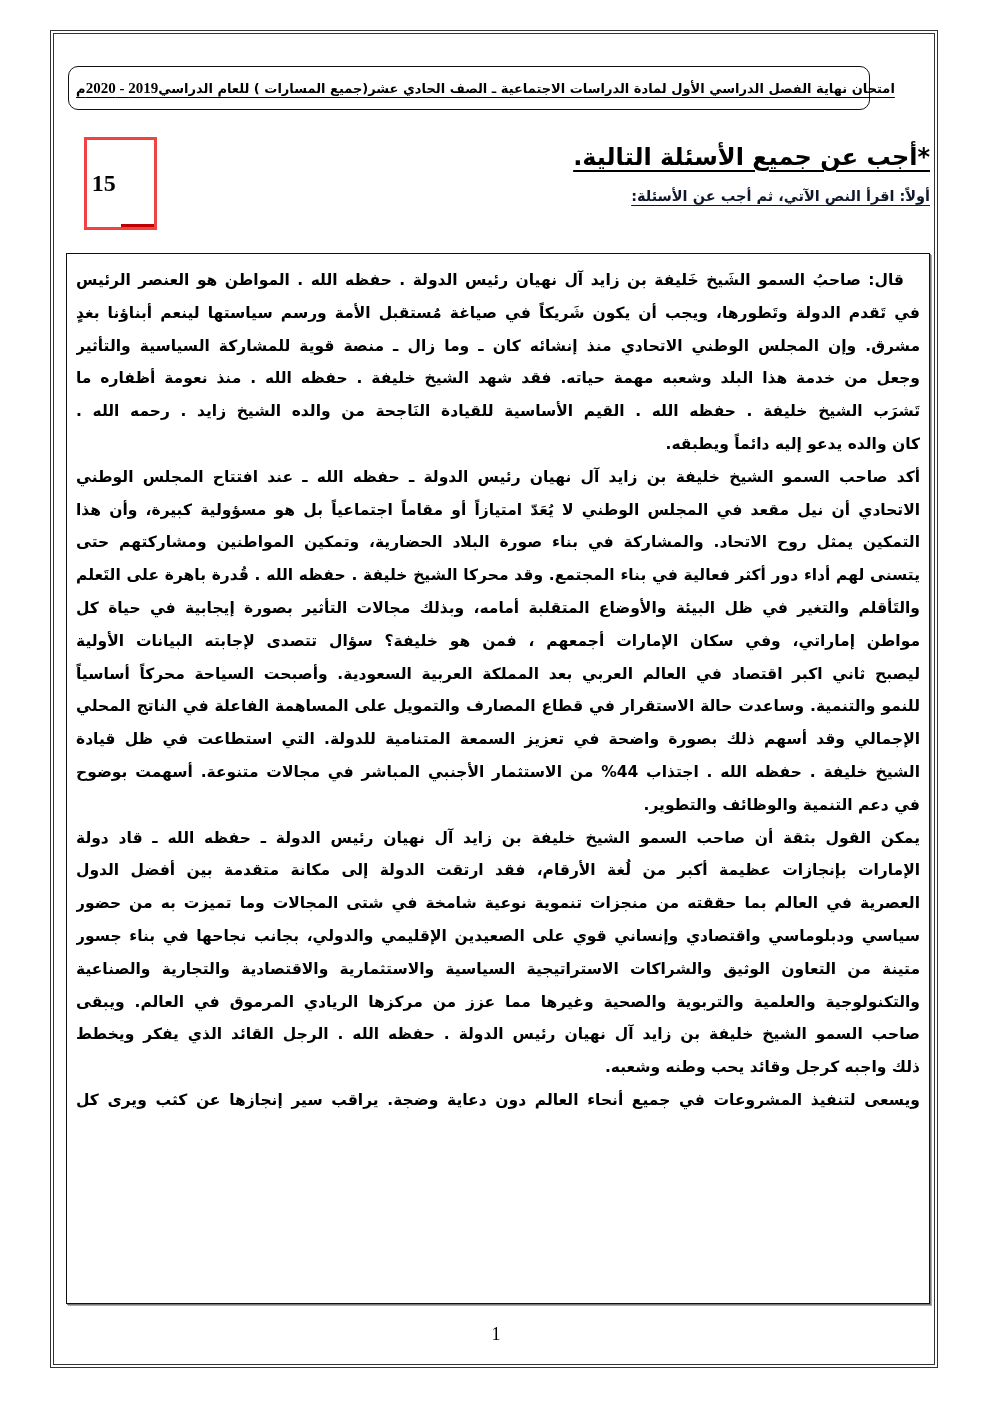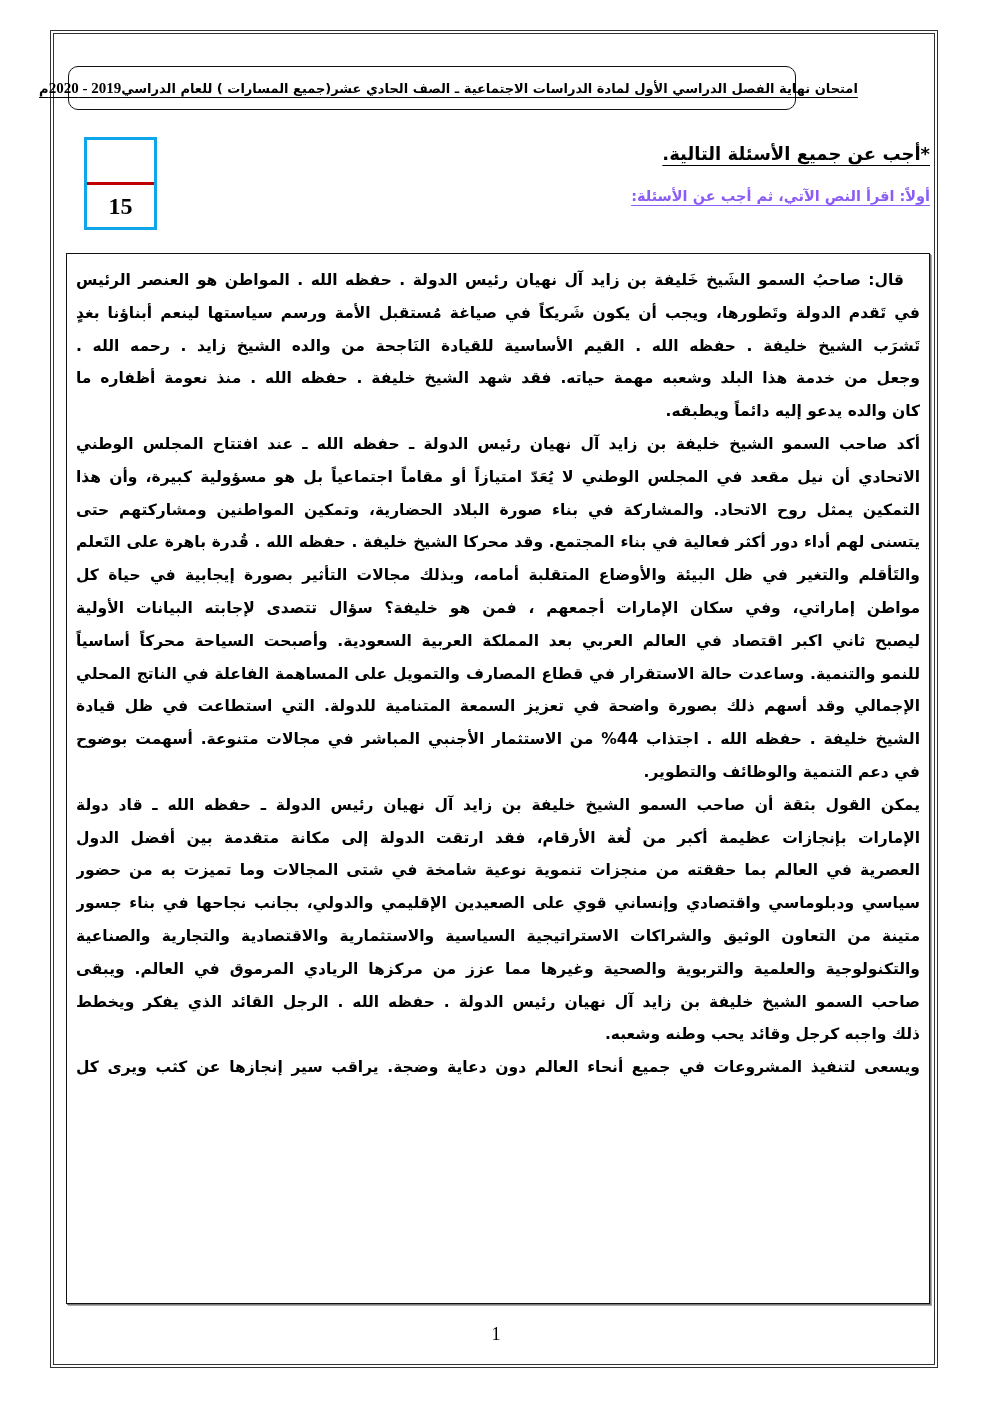--- a/index.html
+++ b/index.html
@@ -21,21 +21,21 @@
       top: 30px;
       width: 888px;
       height: 1338px;
       border: 4px double #333;
       box-sizing: border-box;
     }
     .header-box {
       position: absolute;
       left: 68px;
       top: 66px;
-      width: 728px;
+      width: 802px;
       height: 44px;
       border: 1.5px solid #111;
       border-radius: 10px;
       box-sizing: border-box;
       display: flex;
       align-items: center;
       justify-content: center;
       padding-left: 33px;
     }
     .header-title {
@@ -50,56 +50,56 @@
     .header-title .years {
       font-family: "Liberation Serif", serif;
       font-size: 15px;
     }
     .score-box {
       position: absolute;
       left: 84px;
       top: 137px;
       width: 73px;
       height: 93px;
-      border: 3px solid #0ea5e9;
+      border: 3px solid #ef4444;
       box-sizing: border-box;
       display: flex;
-      flex-direction: column;
+      flex-direction: row;
     }
     .score-cell {
       flex: 1;
       display: flex;
       align-items: center;
       justify-content: center;
     }
     .score-cell.top {
       border-bottom: 3px solid #c00000;
     }
     .score-value {
       font-family: "Liberation Serif", serif;
       font-weight: bold;
       font-size: 24px;
     }
     .instruction {
       position: absolute;
       right: 62px;
       top: 143px;
       font-weight: bold;
-      font-size: 18px;
+      font-size: 24px;
       text-decoration: underline;
       text-underline-offset: 5px;
       white-space: nowrap;
     }
     .subheading {
       position: absolute;
       right: 62px;
       top: 188px;
       font-weight: bold;
       font-size: 14.5px;
-      color: #8b5cf6;
+      color: #0f172a;
       text-decoration: underline;
       text-underline-offset: 4px;
       white-space: nowrap;
     }
     .passage-box {
       position: absolute;
       left: 66px;
       top: 253px;
       width: 864px;
       height: 1051px;
@@ -154,22 +154,23 @@
     <span class="score-value">15</span>
   </div>
 </div>
 
 <div class="instruction">*أجب عن جميع الأسئلة التالية.</div>
 <div class="subheading">أولاً: اقرأ النص الآتي، ثم أجب عن الأسئلة:</div>
 
 <div class="passage-box">
   <span class="passage-line indent">قال: صاحبُ السمو الشَيخ خَليفة بن زايد آل نهيان رئيس الدولة . حفظه الله . المواطن هو العنصر الرئيس</span>
   <span class="passage-line">في تَقدم الدولة وتَطورها، ويجب أن يكون شَريكاً في صياغة مُستقبل الأمة ورسم سياستها لينعم أبناؤنا بغدٍ</span>
+  <span class="passage-line">مشرق. وإن المجلس الوطني الاتحادي منذ إنشائه كان ـ وما زال ـ منصة قوية للمشاركة السياسية والتأثير</span>
+  <span class="passage-line">وجعل من خدمة هذا البلد وشعبه مهمة حياته. فقد شهد الشيخ خليفة . حفظه الله . منذ نعومة أظفاره ما</span>
   <span class="passage-line">تَشرَب الشيخ خليفة . حفظه الله . القيم الأساسية للقيادة النَاجحة من والده الشيخ زايد . رحمه الله .</span>
-  <span class="passage-line">وجعل من خدمة هذا البلد وشعبه مهمة حياته. فقد شهد الشيخ خليفة . حفظه الله . منذ نعومة أظفاره ما</span>
   <span class="passage-line last">كان والده يدعو إليه دائماً ويطبقه.</span>
   <span class="passage-line">أكد صاحب السمو الشيخ خليفة بن زايد آل نهيان رئيس الدولة ـ حفظه الله ـ عند افتتاح المجلس الوطني</span>
   <span class="passage-line">الاتحادي أن نيل مقعد في المجلس الوطني لا يُعَدّ امتيازاً أو مقاماً اجتماعياً بل هو مسؤولية كبيرة، وأن هذا</span>
   <span class="passage-line">التمكين يمثل روح الاتحاد. والمشاركة في بناء صورة البلاد الحضارية، وتمكين المواطنين ومشاركتهم حتى</span>
   <span class="passage-line">يتسنى لهم أداء دور أكثر فعالية في بناء المجتمع. وقد محركا الشيخ خليفة . حفظه الله . قُدرة باهرة على التَعلم</span>
   <span class="passage-line">والتَأقلم والتغير في ظل البيئة والأوضاع المتقلبة أمامه، وبذلك مجالات التأثير بصورة إيجابية في حياة كل</span>
   <span class="passage-line">مواطن إماراتي، وفي سكان الإمارات أجمعهم ، فمن هو خليفة؟ سؤال تتصدى لإجابته البيانات الأولية</span>
   <span class="passage-line">ليصبح ثاني اكبر اقتصاد في العالم العربي بعد المملكة العربية السعودية. وأصبحت السياحة محركاً أساسياً</span>
   <span class="passage-line">للنمو والتنمية. وساعدت حالة الاستقرار في قطاع المصارف والتمويل على المساهمة الفاعلة في الناتج المحلي</span>
   <span class="passage-line">الإجمالي وقد أسهم ذلك بصورة واضحة في تعزيز السمعة المتنامية للدولة. التي استطاعت في ظل قيادة</span>

